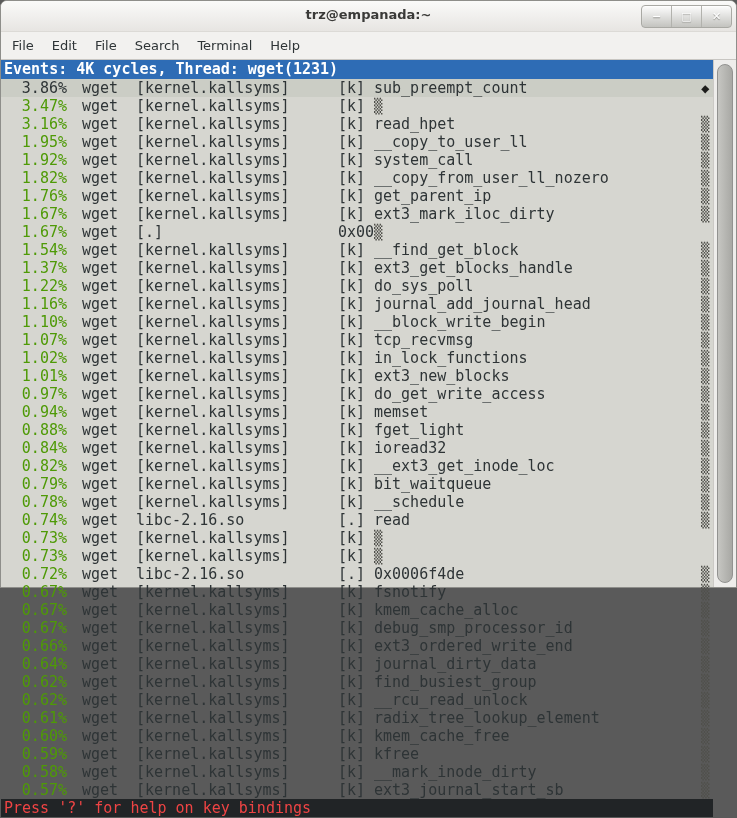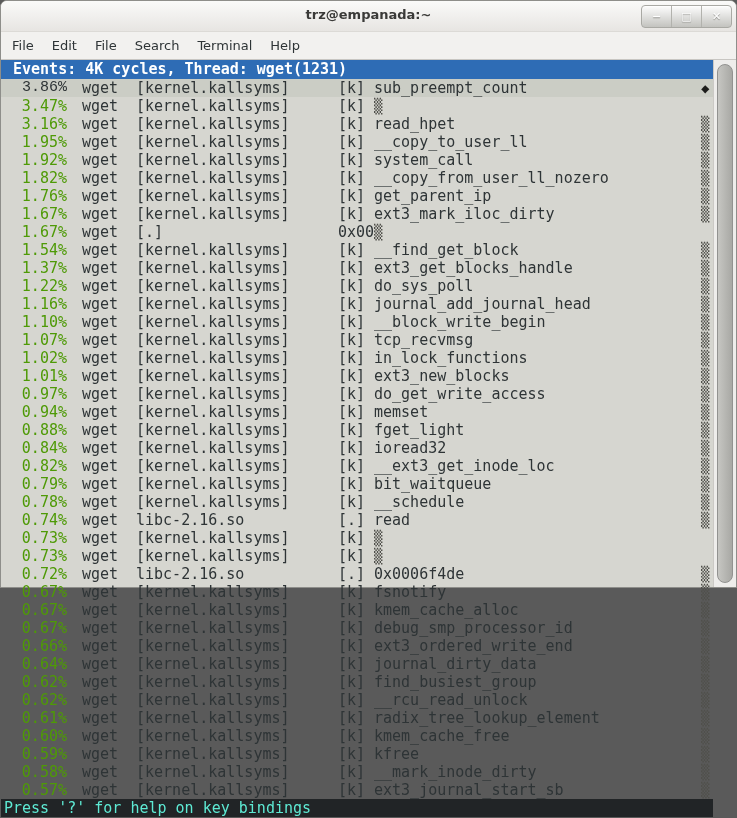--- a/index.html
+++ b/index.html
@@ -16,32 +16,32 @@
     color:#ffffff;font-size:11px;font-weight:bold;text-shadow:0 1px 1px #8f8f8b;cursor:default;}
   .win-btn + .win-btn{border-left:1px solid #b2b2ad;}
   
   .menubar{height:27px;flex:0 0 27px;background:#f2f1ef;display:flex;align-items:center;padding-left:2px;}
   .menu-item{padding:4px 9px;font-size:13px;color:#2e3436;}
   
   .terminal{flex:1;display:flex;min-height:0;border-top:1px solid #c8c6c2;}
   .content{flex:1;background:#d6d6d0;display:flex;flex-direction:column;min-width:0;
     font-family:"DejaVu Sans Mono",monospace;font-size:15px;color:#2e3436;}
   .perf-header{height:19px;line-height:19px;flex:0 0 19px;background:#2e6cb5;color:#ffffff;
-    font-weight:bold;padding-left:12px;white-space:pre;}
+    font-weight:bold;padding-left:3px;white-space:pre;}
   .rows{flex:0 0 auto;}
   .perf-row{display:grid;grid-template-columns:63px 69px 202px 36px 1fr 12px;height:18px;line-height:18px;
     white-space:pre;padding-left:3px;}
   .perf-row.selected{background:#cbcdc5;}
   .cell{overflow:hidden;}
   .pct{text-align:right;color:#4e9a06;}
-  .perf-row.selected .pct{color:#2e3436;font-family:Liberation Mono, monospace;}
+  .perf-row.selected .pct{color:#2e3436;}
   .comm{padding-left:15px;}
   .mark{color:#50504b;font-size:14px;}
   .perf-row.selected .mark{color:#1d1d1b;}
-  .statusbar{margin-top:auto;height:18px;line-height:18px;flex:0 0 18px;background:#212426;color:#5eead4;
+  .statusbar{margin-top:auto;height:18px;line-height:18px;flex:0 0 18px;background:#212426;color:#ef4444;
     padding-left:3px;white-space:pre;margin-bottom:3px;}
   
   .scrollbar{flex:0 0 22px;background:#eeedeb;border-left:1px solid #cbc9c5;position:relative;}
   .scroll-thumb{position:absolute;left:3px;right:3px;top:4px;bottom:4px;border-radius:8px;
     background:linear-gradient(90deg,#c6c6c2,#a8a8a4);border:1px solid #929290;}
 </style>
 </head>
 <body>
 
 <div class="window">

